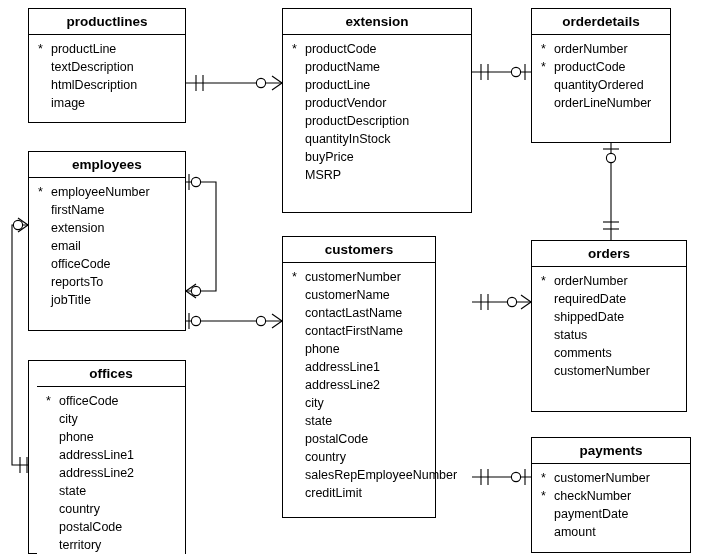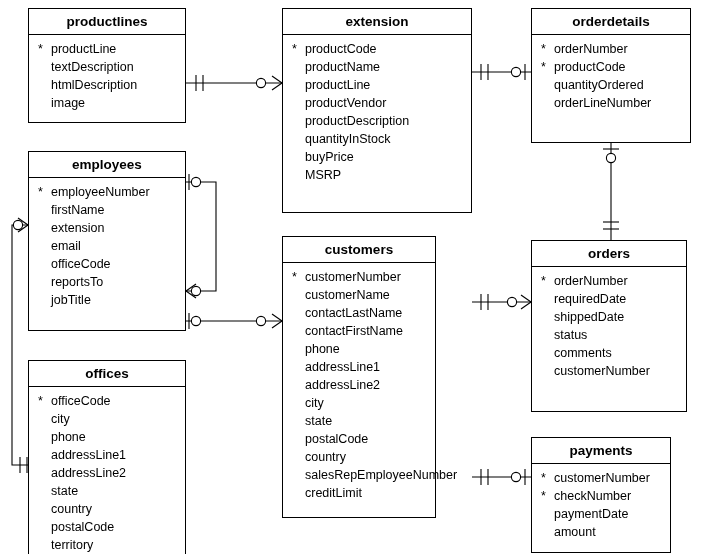--- a/index.html
+++ b/index.html
@@ -157,21 +157,21 @@
           <div class="attr"><span class="pk-star">*</span><span>productCode</span></div>
           <div class="attr"><span>productName</span></div>
           <div class="attr"><span>productLine</span></div>
           <div class="attr"><span>productVendor</span></div>
           <div class="attr"><span>productDescription</span></div>
           <div class="attr"><span>quantityInStock</span></div>
           <div class="attr"><span>buyPrice</span></div>
           <div class="attr"><span>MSRP</span></div>
         </div>
       </div>
-      <div class="entity" style="left: 531px; top: 8px; width: 160px; height: 135px;">
+      <div class="entity" style="left: 531px; top: 8px; width: 140px; height: 135px;">
         <div class="entity-title">orderdetails</div>
         <div class="attr-list">
           <div class="attr"><span class="pk-star">*</span><span>orderNumber</span></div>
           <div class="attr"><span class="pk-star">*</span><span>productCode</span></div>
           <div class="attr"><span>quantityOrdered</span></div>
           <div class="attr"><span>orderLineNumber</span></div>
         </div>
       </div>
       <div class="entity" style="left: 28px; top: 151px; width: 158px; height: 180px;">
         <div class="entity-title">employees</div>
@@ -207,35 +207,35 @@
         <div class="entity-title">orders</div>
         <div class="attr-list">
           <div class="attr"><span class="pk-star">*</span><span>orderNumber</span></div>
           <div class="attr"><span>requiredDate</span></div>
           <div class="attr"><span>shippedDate</span></div>
           <div class="attr"><span>status</span></div>
           <div class="attr"><span>comments</span></div>
           <div class="attr"><span>customerNumber</span></div>
         </div>
       </div>
-      <div class="entity" style="left: 28px; top: 360px; width: 158px; height: 194px;">
+      <div class="entity" style="left: 28px; top: 360px; width: 158px; height: 194px; padding-left: 8px;">
         <div class="entity-title">offices</div>
         <div class="attr-list">
           <div class="attr"><span class="pk-star">*</span><span>officeCode</span></div>
           <div class="attr"><span>city</span></div>
           <div class="attr"><span>phone</span></div>
           <div class="attr"><span>addressLine1</span></div>
           <div class="attr"><span>addressLine2</span></div>
           <div class="attr"><span>state</span></div>
           <div class="attr"><span>country</span></div>
           <div class="attr"><span>postalCode</span></div>
           <div class="attr"><span>territory</span></div>
         </div>
       </div>
-      <div class="entity" style="left: 531px; top: 437px; width: 140px; height: 116px;">
+      <div class="entity" style="left: 531px; top: 437px; width: 160px; height: 116px;">
         <div class="entity-title">payments</div>
         <div class="attr-list">
           <div class="attr"><span class="pk-star">*</span><span>customerNumber</span></div>
           <div class="attr"><span class="pk-star">*</span><span>checkNumber</span></div>
           <div class="attr"><span>paymentDate</span></div>
           <div class="attr"><span>amount</span></div>
         </div>
       </div>
     </div>
 

